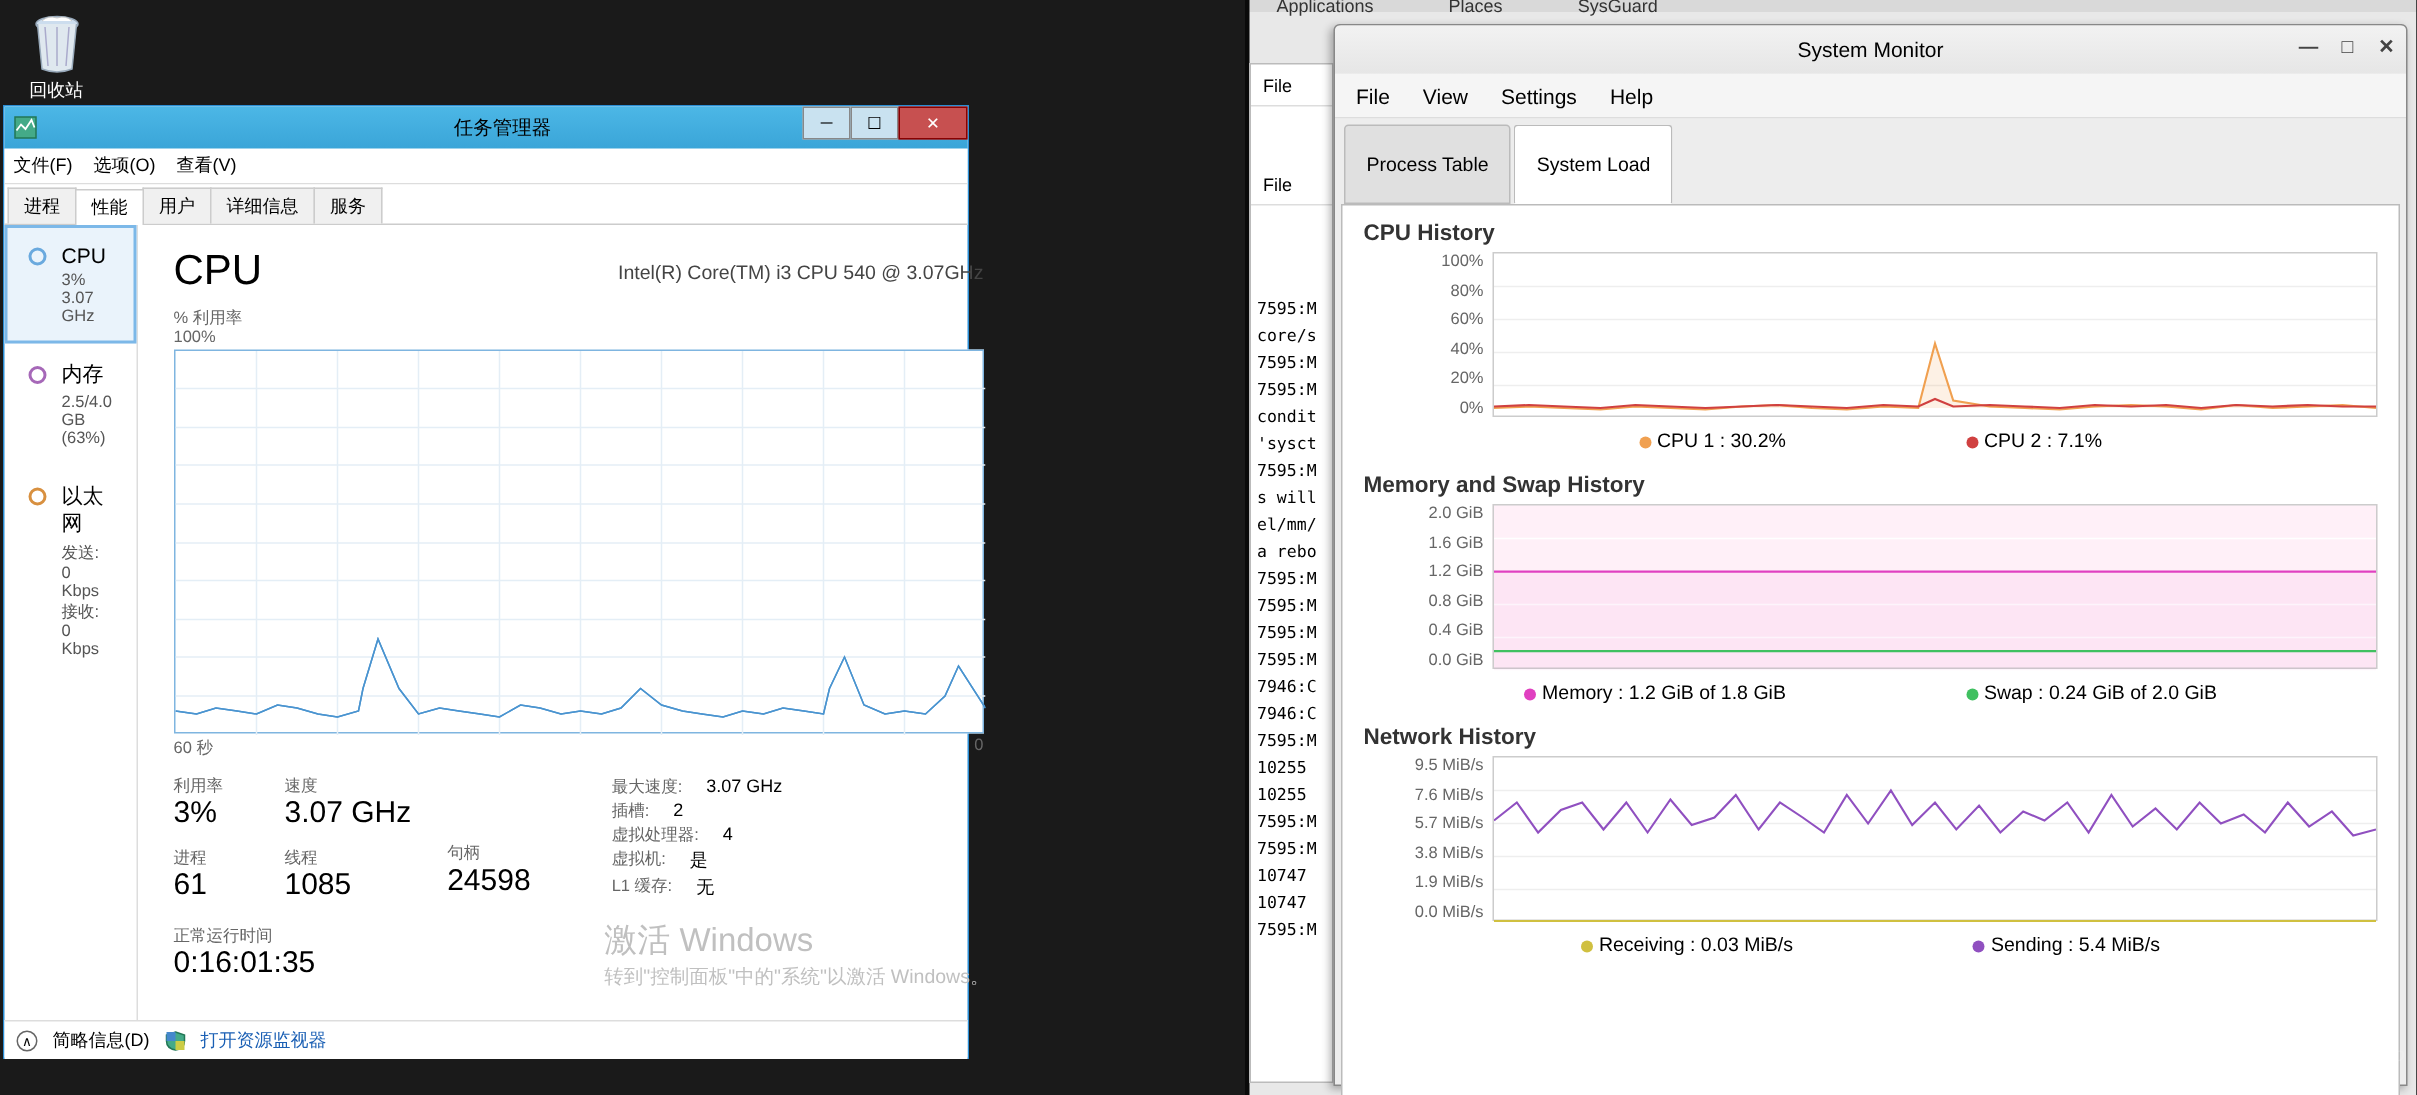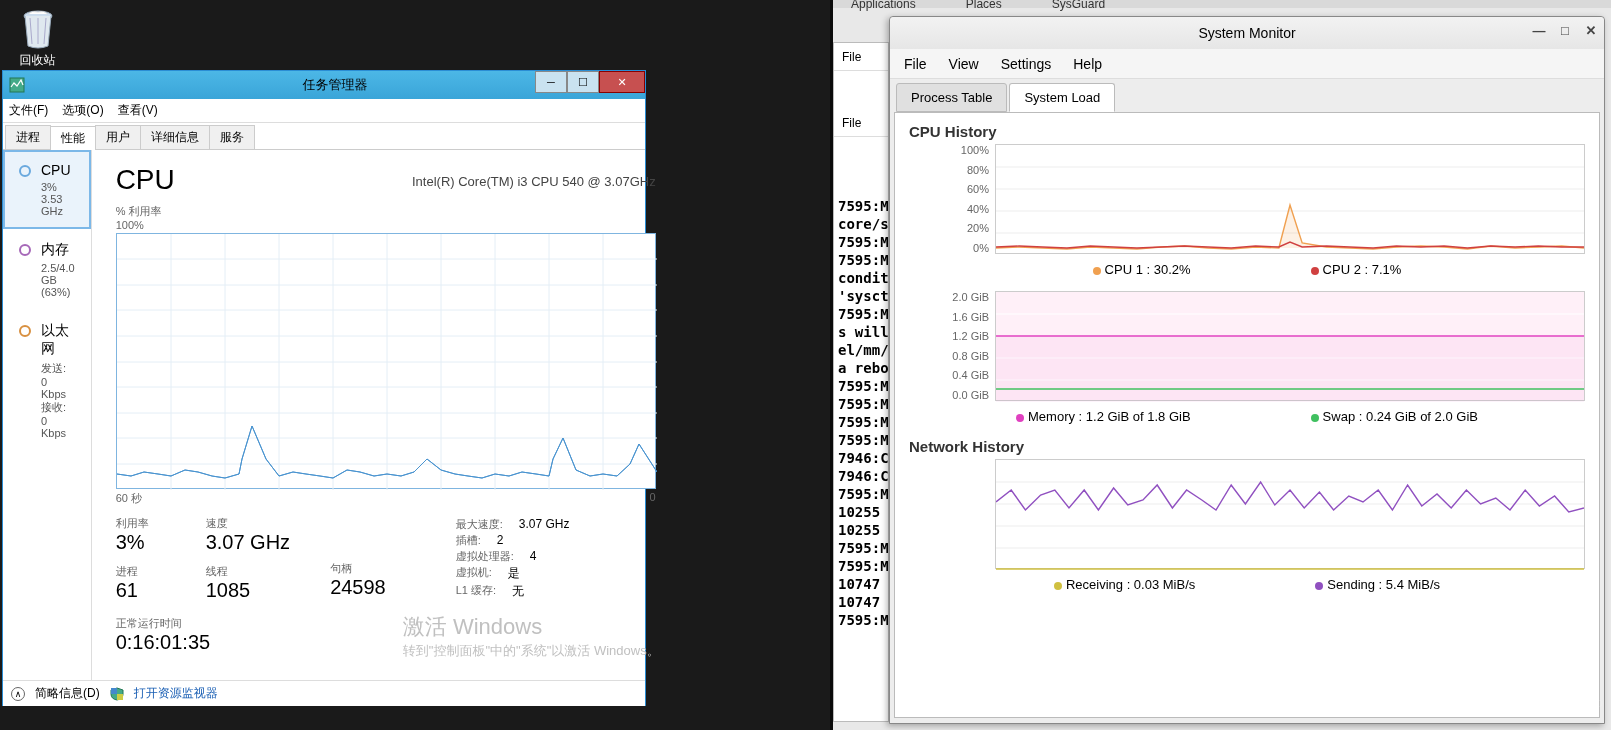--- a/index.html
+++ b/index.html
@@ -37,21 +37,21 @@
 .tm-side-sub { font-size:11px; color:#555; margin-top:3px;}
 .tm-main { flex:1; padding:14px 24px; position:relative;}
 .tm-main h1 { font-size:28px; font-weight:300; float:left;}
 .tm-main-right { float:right; font-size:13px; margin-top:10px; color:#444;}
 .clear { clear:both; }
 .util-label { font-size:11px; color:#666; margin-top:8px; display:flex; justify-content:space-between; width:540px;flex-direction:column;}
 .tm-chart { width:540px; height:256px; border:1px solid #7fb5e0; margin-top:2px; position:relative; background:#fff;}
 .tm-chart-grid line { stroke:#e4eef6; stroke-width:1; }
 .tm-chart-line { stroke:#4a94d0; stroke-width:1; fill:none;}
 .chart-bottom { font-size:11px; color:#666; display:flex; justify-content:space-between; width:540px; margin-top:2px;}
-.stats { display:flex; flex-wrap:wrap; margin-top:10px; gap:16px;}
+.stats { display:flex; flex-wrap:wrap; margin-top:10px; gap:0;}
 .stat-col { margin-right:24px; min-width:50px;}
 .stat-col2 { min-width:160px;}
 .stat-label { font-size:11px; color:#666; }
 .stat-val { font-size:20px; font-weight:300; }
 .stat-row { font-size:11px; color:#666; display:flex; gap:16px; margin-top:1px;}
 .stat-row .v { color:#000; font-size:12px; min-width:60px;}
 .uptime-label { font-size:11px; color:#666; margin-top:14px;}
 .uptime-val { font-size:20px; font-weight:300;}
 .watermark { position:absolute; right:20px; bottom:20px; color:#c0c0c0; font-size:13px; text-align:left;}
 .watermark .big { font-size:22px; font-weight:300;}
@@ -61,31 +61,31 @@
 .tm-foot-shield { width:14px; height:14px; display:inline-block; }
 
 
 .panel { position:absolute; left:833px; top:0; width:778px; height:8px; background:#d9d9d9;}
 .panel-items { position:absolute; left:833px; top:-3px; width:778px; height:12px; display:flex; font-size:12px; color:#333; padding-left:18px; gap:50px; z-index:2;}
 
 .bg-right { position:absolute; left:833px; top:8px; width:778px; height:722px; background:#e8e8e8; }
 .mini-win { position:absolute; left:833px; top:42px; width:56px; height:680px; background:#fff; border:1px solid #bbb; overflow:hidden;}
 .mini-menu { height:28px; border-bottom:1px solid #ddd; display:flex; align-items:center; font-size:12px; padding:0 8px;}
 .mini-menu2 { height:28px; border-bottom:1px solid #ddd; display:flex; align-items:center; font-size:12px; padding:0 8px;}
-.mini-body { padding:6px 4px; font-family:monospace; font-size:14px; line-height:18px; white-space:pre; overflow:hidden;font-weight:bold;}
+.mini-body { padding:6px 4px; font-family:monospace; font-size:11px; line-height:18px; white-space:pre; overflow:hidden;}
 
 .sm { position:absolute; left:889px; top:16px; width:716px; height:708px; background:#ededed; border:1px solid #888; border-radius:4px 4px 0 0; box-shadow:-2px 2px 6px rgba(0,0,0,0.3);}
 .sm-title { height:32px; display:flex; align-items:center; justify-content:center; position:relative; background:linear-gradient(#f2f2f2,#e6e6e6); border-radius:4px 4px 0 0;}
 .sm-title-text { font-size:14px; }
 .sm-ctrls { position:absolute; right:6px; top:6px; display:flex; gap:12px;}
 .sm-ctrl { width:14px; height:14px; border:none; display:flex; align-items:center; justify-content:center; font-size:13px; font-weight:bold; color:#444;}
 .sm-menu { height:30px; display:flex; align-items:center; gap:22px; padding:0 14px; font-size:14px; background:#f5f5f5; border-bottom:1px solid #ddd;}
 .sm-menu span { cursor:default;}
 .sm-tabs { display:flex; padding:4px 6px 0 6px; background:#ededed; }
-.sm-tab { padding:6px 14px; font-size:13px; border:1px solid #bbb; background:#e0e0e0; border-radius:3px 3px 0 0; margin-right:2px; cursor:default;}
+.sm-tab { padding:18px 14px; font-size:13px; border:1px solid #bbb; background:#e0e0e0; border-radius:3px 3px 0 0; margin-right:2px; cursor:default;}
 .sm-tab.active { background:#fff; border-bottom-color:#fff;}
 .sm-body { background:#fff; border:1px solid #bbb; margin:0 4px 4px 4px; padding:10px 14px; height:calc(100% - 32px - 30px - 32px - 6px); overflow:hidden;}
 .section h3 { font-size:15px; font-weight:600; margin-bottom:4px; color:#333;}
 .sm-chart { border:1px solid #ccc; height:110px; margin-left:86px; position:relative; background:#fff;}
 .sm-chart.mem { background:#fff0f8;}
 .sm-ylabels { position:absolute; left:0; top:0; font-size:11px; color:#666; text-align:right; width:80px; display:flex; flex-direction:column; justify-content:space-between; height:110px;}
 .sm-legend { text-align:center; font-size:13px; margin:8px 0 14px 0; display:flex; justify-content:center; gap:120px;}
 .sm-legend .dot { display:inline-block; width:8px; height:8px; border-radius:50%; margin-right:4px; vertical-align:middle;}
 .chart-wrap { position:relative;}
 
@@ -130,21 +130,21 @@
     <div class="tm-tab">用户</div>
     <div class="tm-tab">详细信息</div>
     <div class="tm-tab">服务</div>
   </div>
   <div class="tm-body">
     <div class="tm-side">
       <div class="tm-side-item active">
         <div class="tm-side-dot"></div>
         <div>
           <div class="tm-side-title">CPU</div>
-          <div class="tm-side-sub">3%  3.53 GHz</div>
+          <div class="tm-side-sub">3%  3.07 GHz</div>
         </div>
       </div>
       <div class="tm-side-item">
         <div class="tm-side-dot purple"></div>
         <div>
           <div class="tm-side-title">内存</div>
           <div class="tm-side-sub">2.5/4.0 GB (63%)</div>
         </div>
       </div>
       <div class="tm-side-item">
@@ -340,20 +340,21 @@
           </svg>
         </div>
       </div>
       <div class="sm-legend">
         <span><span class="dot" style="background:#f0a050"></span><span>CPU 1 : 30.2%</span></span>
         <span><span class="dot" style="background:#d04040"></span><span>CPU 2 : 7.1%</span></span>
       </div>
     </div>
 
     <div class="section">
+      <h3>Memory and Swap History</h3>
       <div class="chart-wrap">
         <div class="sm-ylabels">
           <span>2.0 GiB</span>
             <span>1.6 GiB</span>
             <span>1.2 GiB</span>
             <span>0.8 GiB</span>
             <span>0.4 GiB</span>
             <span>0.0 GiB</span>
         </div>
         <div class="sm-chart mem">
@@ -370,20 +371,28 @@
       </div>
       <div class="sm-legend">
         <span><span class="dot" style="background:#e040c0"></span><span>Memory : 1.2 GiB of 1.8 GiB</span></span>
         <span><span class="dot" style="background:#40c060"></span><span>Swap : 0.24 GiB of 2.0 GiB</span></span>
       </div>
     </div>
 
     <div class="section">
       <h3>Network History</h3>
       <div class="chart-wrap">
+        <div class="sm-ylabels">
+          <span>9.5 MiB/s</span>
+            <span>7.6 MiB/s</span>
+            <span>5.7 MiB/s</span>
+            <span>3.8 MiB/s</span>
+            <span>1.9 MiB/s</span>
+            <span>0.0 MiB/s</span>
+        </div>
         <div class="sm-chart">
           <svg width="100%" height="110" viewBox="0 0 580 110" preserveAspectRatio="none">
             <line x1="0" y1="22" x2="580" y2="22" stroke="#eee"></line>
               <line x1="0" y1="44" x2="580" y2="44" stroke="#eee"></line>
               <line x1="0" y1="66" x2="580" y2="66" stroke="#eee"></line>
               <line x1="0" y1="88" x2="580" y2="88" stroke="#eee"></line>
             <path d="M0 42 L15 30 L29 50 L44 35 L58 30 L72 48 L87 30 L101 50 L116 28 L130 45 L145 40 L159 25 L174 48 L188 30 L203 40 L217 50 L232 25 L246 44 L261 22 L275 45 L290 30 L304 48 L319 32 L333 50 L348 36 L362 42 L377 30 L391 50 L406 25 L420 46 L435 34 L449 48 L464 30 L478 44 L493 38 L507 50 L522 30 L536 46 L551 36 L565 52 L580 48" stroke="#9050c0" stroke-width="1.4" fill="none"></path>
             <line x1="0" y1="109" x2="580" y2="109" stroke="#d0c040" stroke-width="1.4"></line>
           </svg>
         </div>

